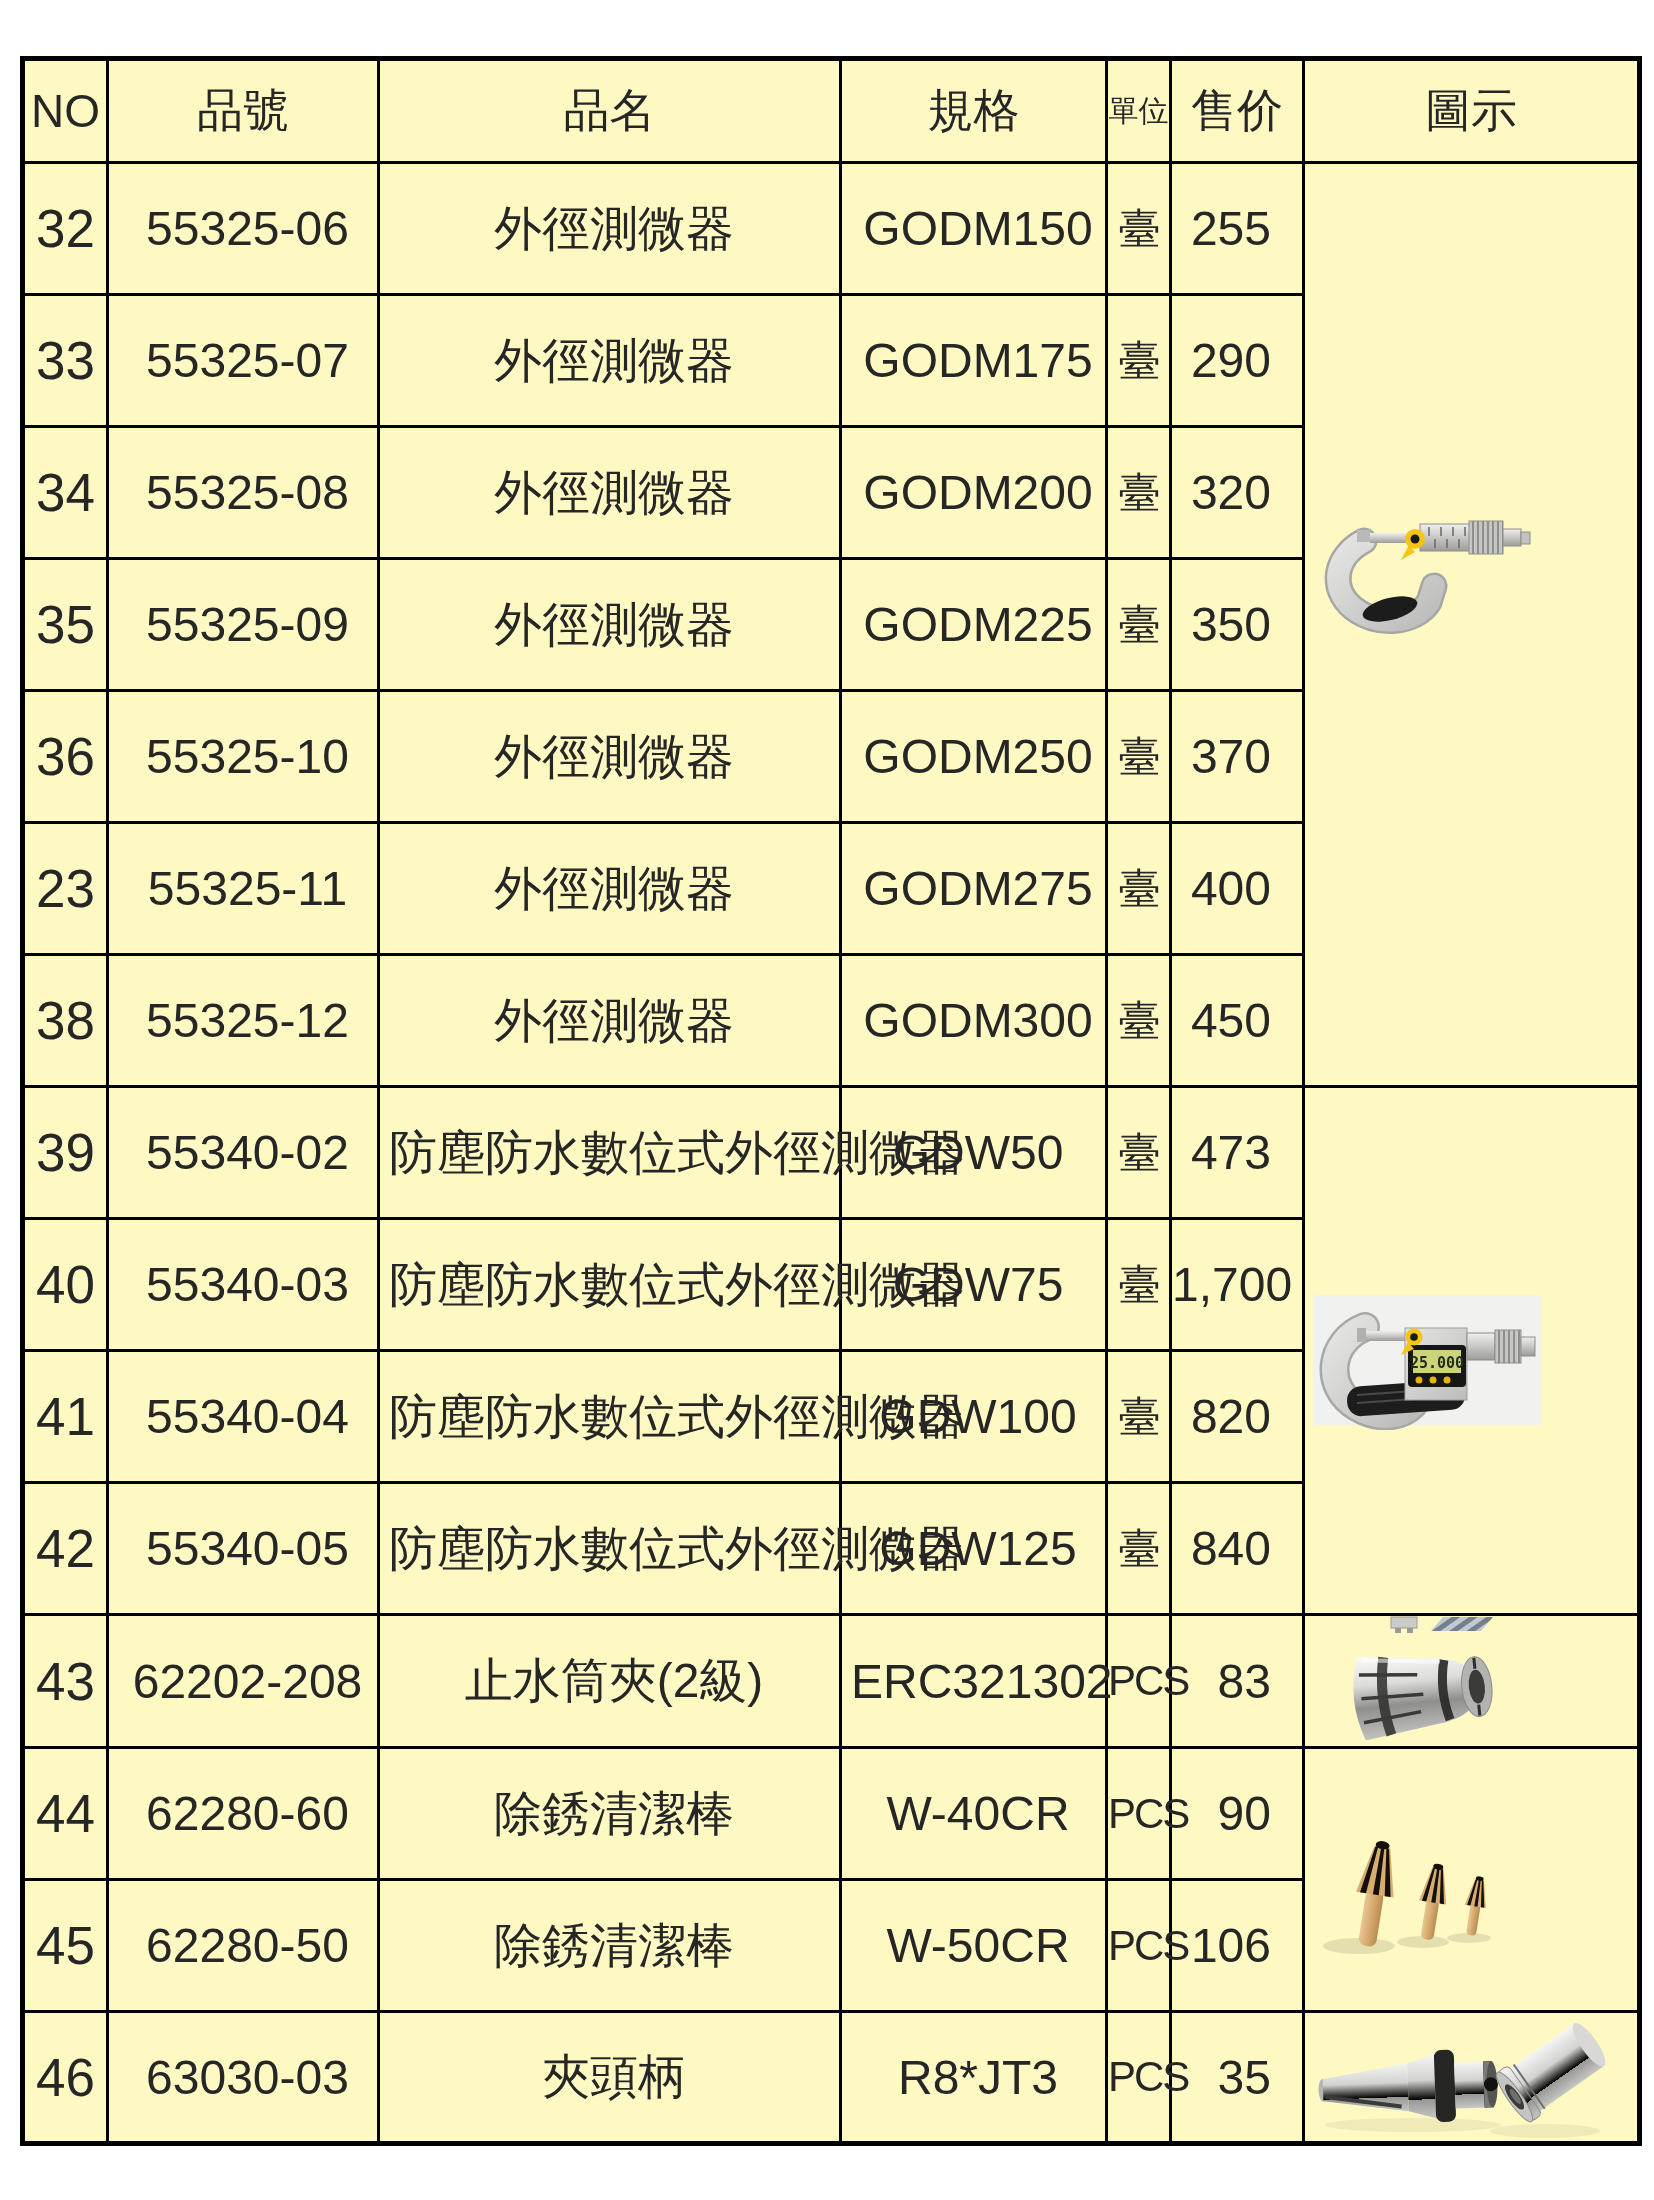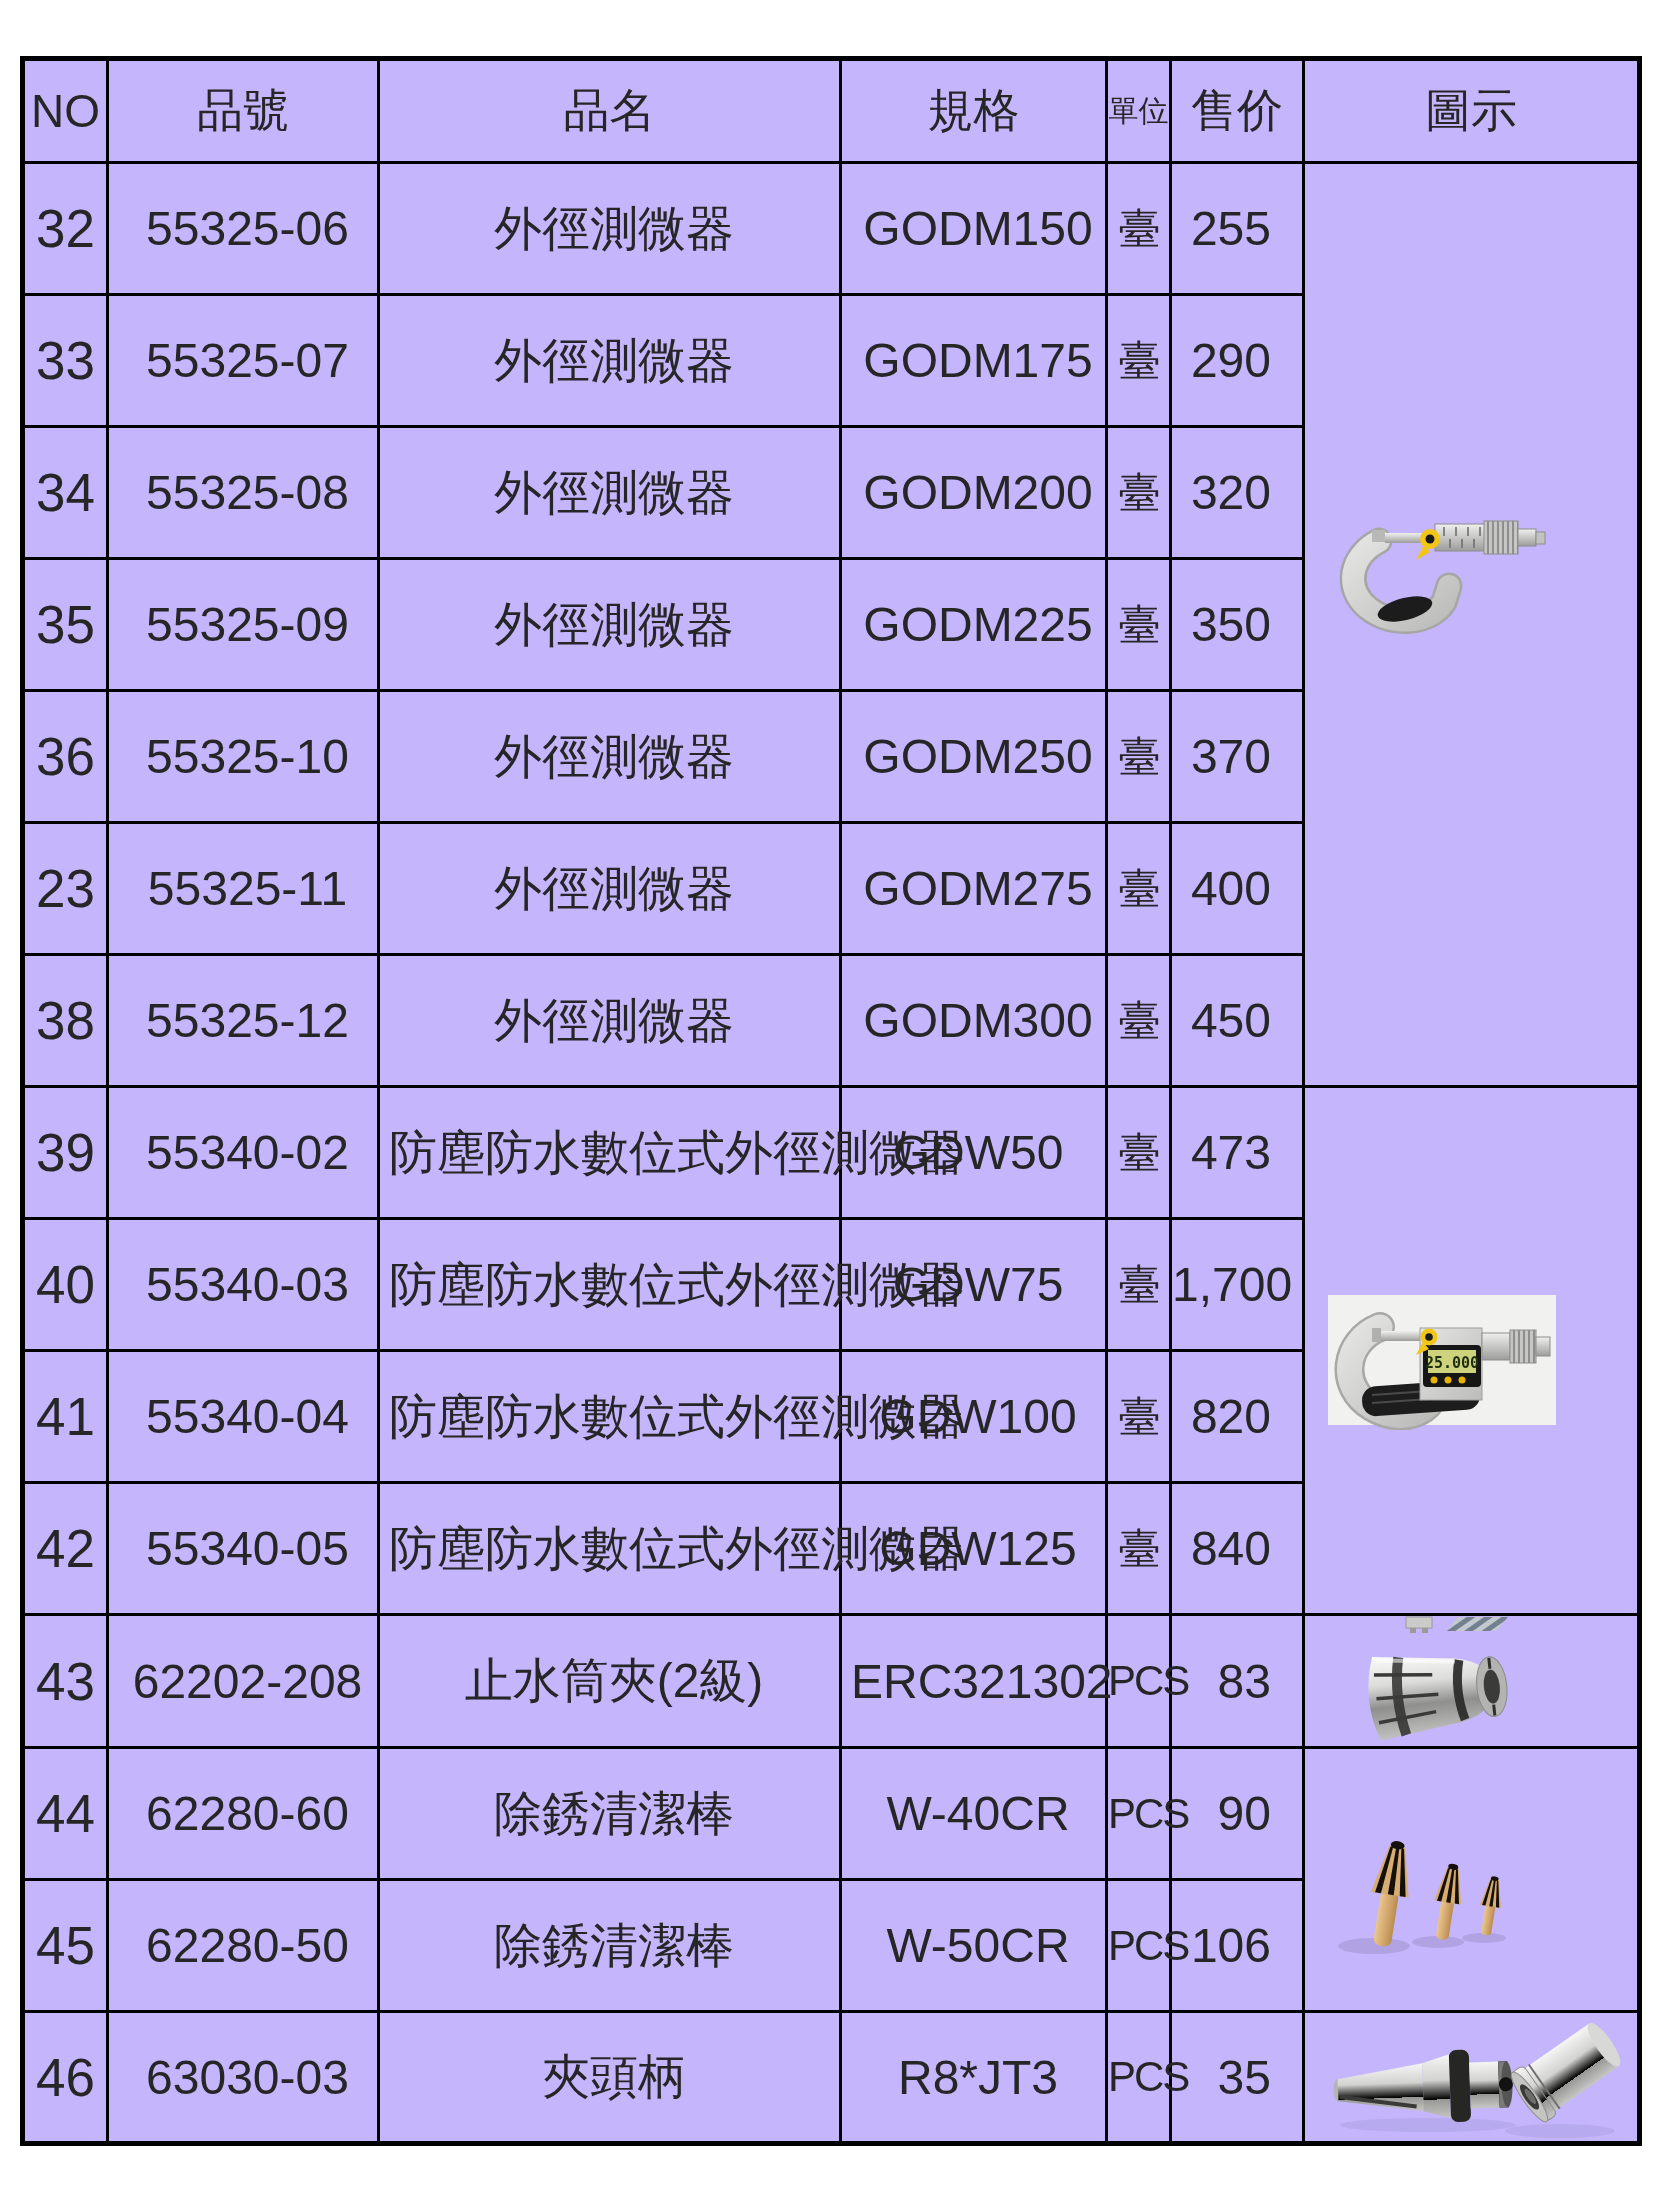--- a/index.html
+++ b/index.html
@@ -1,31 +1,31 @@
 <!DOCTYPE html>
 <html><head>
 <meta charset="utf-8">
 <style>
   html,body{margin:0;padding:0;background:#ffffff;}
   body{width:1654px;height:2200px;position:relative;overflow:hidden;
        font-family:"Liberation Sans","DejaVu Sans",sans-serif;color:#262626;}
   table.pricelist{position:absolute;left:20px;top:56px;width:1617px;
-       border-collapse:collapse;table-layout:fixed;border:5px solid #000;background:#c4b5fd;}
+       border-collapse:collapse;table-layout:fixed;border:5px solid #000;background:#fef9c3;}
   .pricelist th,.pricelist td{border:3px solid #000;vertical-align:middle;
        font-weight:300;padding:0;overflow:visible;white-space:nowrap;}
   .pricelist thead tr{height:104px;}
   .pricelist tbody tr{height:132px;}
   .pricelist th{font-size:46px;text-align:center;font-weight:300;}
   th.hdr-unit{font-size:30px;}
   td.c-no{text-align:center;font-size:53px;}
   td.c-item,td.c-name,td.c-spec{text-align:center;padding-left:9px;font-size:48px;}
   td.c-unit{text-align:center;font-size:42px;letter-spacing:-2px;}
   td.c-price{text-align:right;padding-right:31px;font-size:48px;}
   td.c-img{padding:0;vertical-align:middle;}
-  .imgbox{position:relative;display:flex;align-items:center;justify-content:flex-start;margin-left:15px;}
+  .imgbox{position:relative;display:flex;align-items:center;justify-content:flex-start;}
   .off-analog{margin-left:12px;top:-64px;position:relative;}
   .off-digital{margin-left:8px;top:12px;position:relative;}
   .off-collet{margin-left:26px;position:relative;}
   .off-rods{margin-left:12px;top:8px;position:relative;}
   .off-chuck{margin-left:8px;position:relative;}
 </style>
 </head>
 <body>
 
 <div>

